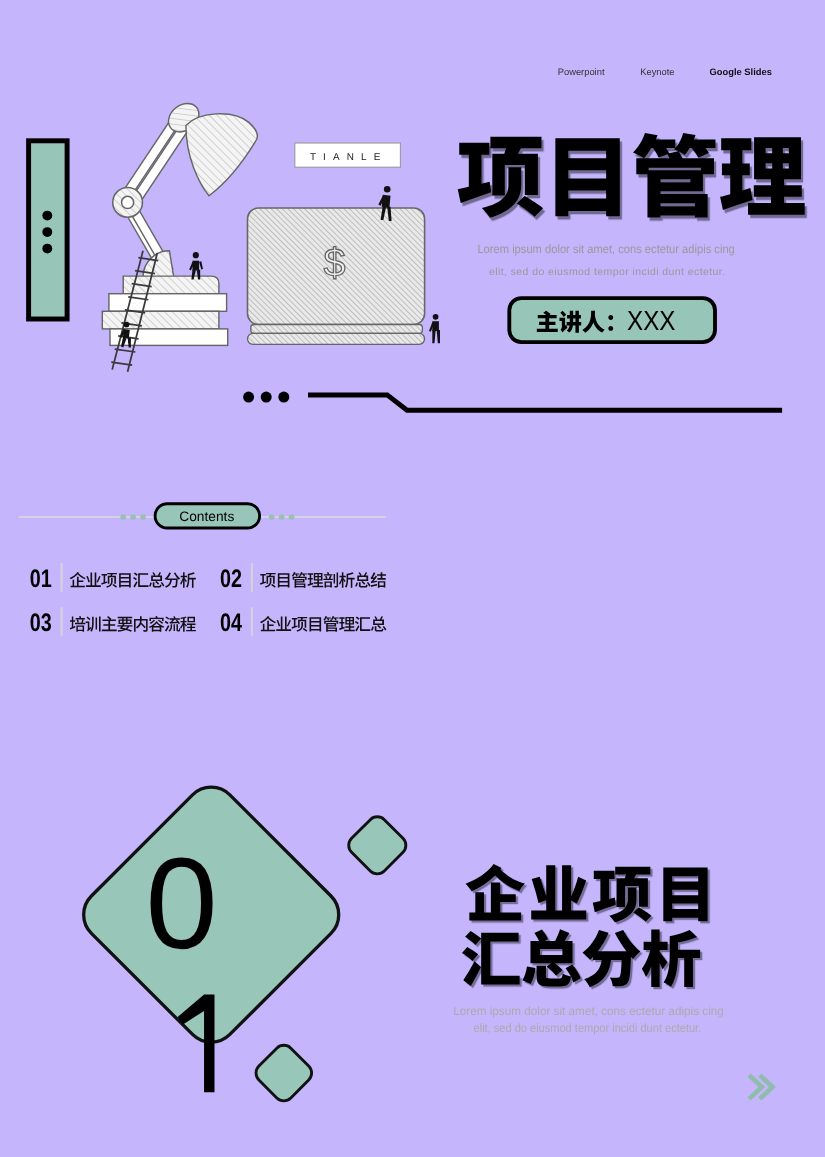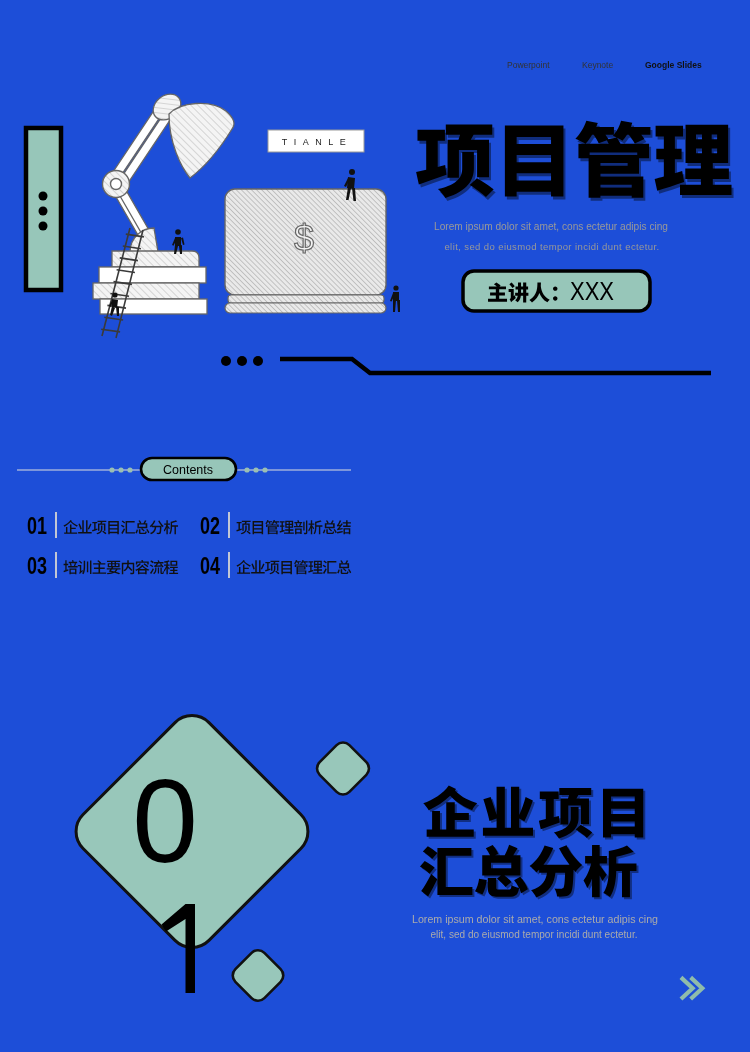--- a/index.html
+++ b/index.html
@@ -1,15 +1,15 @@
 <!DOCTYPE html>
 <html><head><meta charset="utf-8"><style>
 html,body{margin:0;padding:0;background:#fff;}
 *{font-family:"Liberation Sans",sans-serif;}
-#page{position:relative;width:750px;height:1052px;background:#1d4ed8;overflow:hidden;}
+#page{position:relative;width:750px;height:1052px;background:#c4b5fd;overflow:hidden;}
 </style></head><body>
 <div id="page">
 <svg width="750" height="1052" viewBox="0 0 750 1052">
 <defs>
 <pattern id="h1" width="5" height="5" patternUnits="userSpaceOnUse" patternTransform="rotate(-45)">
           <rect width="5" height="5" fill="#f4f4f4"></rect>
           <line x1="0" y1="0" x2="0" y2="5" stroke="#b5b5b5" stroke-width="1"></line>
         </pattern>
 <pattern id="h2" width="3.6" height="3.6" patternUnits="userSpaceOnUse" patternTransform="rotate(-45)">
           <rect width="3.6" height="3.6" fill="#e9e9e9"></rect>

